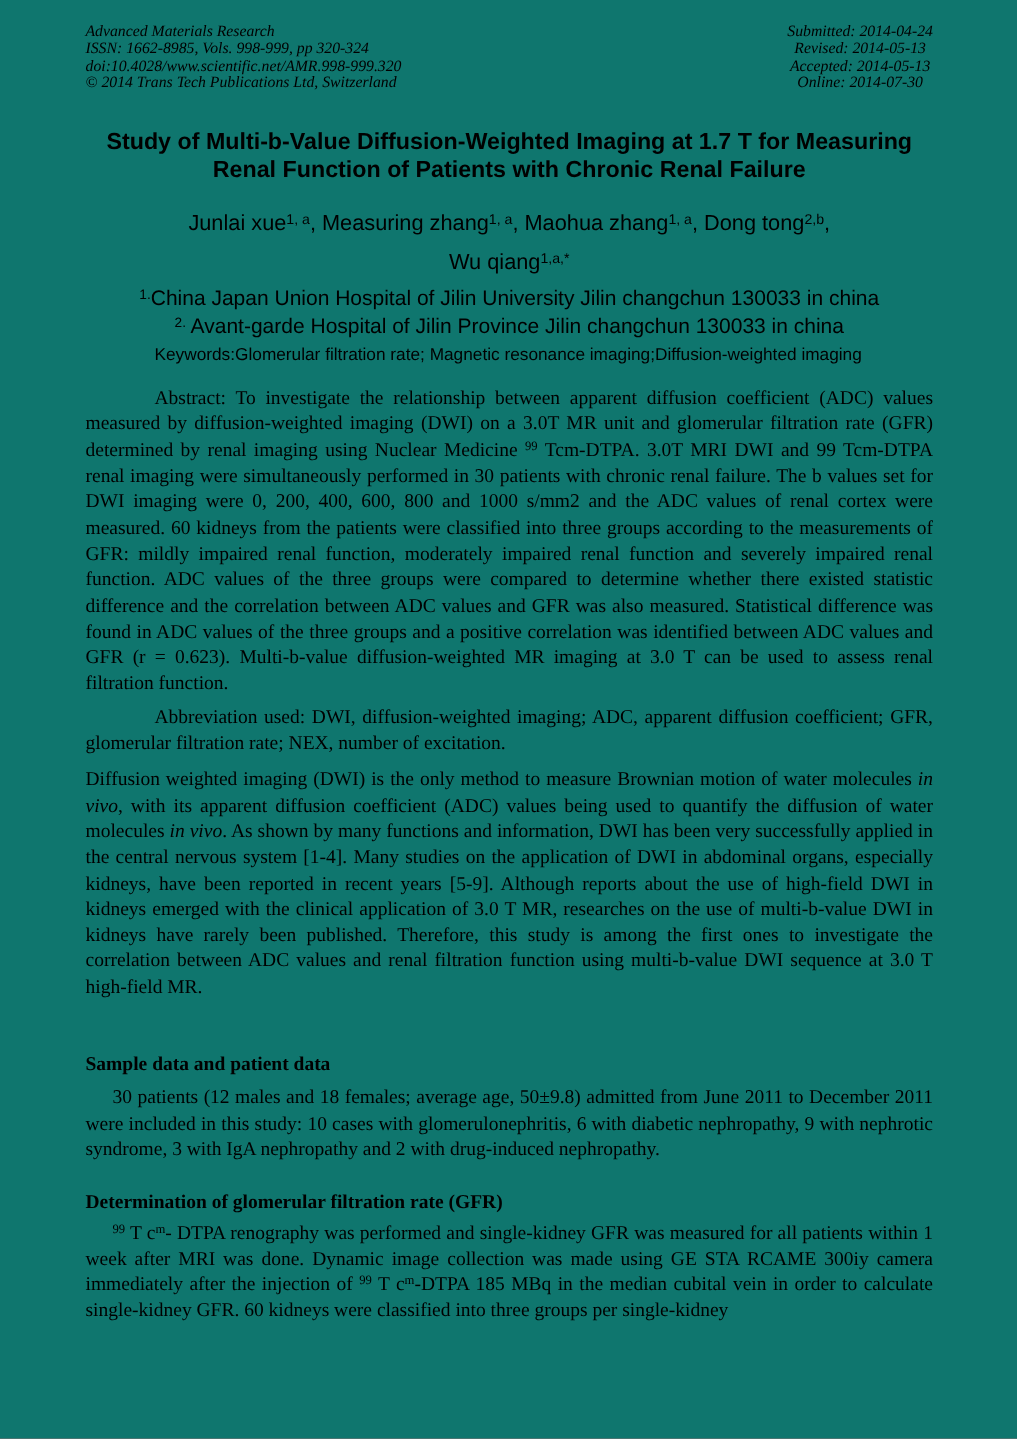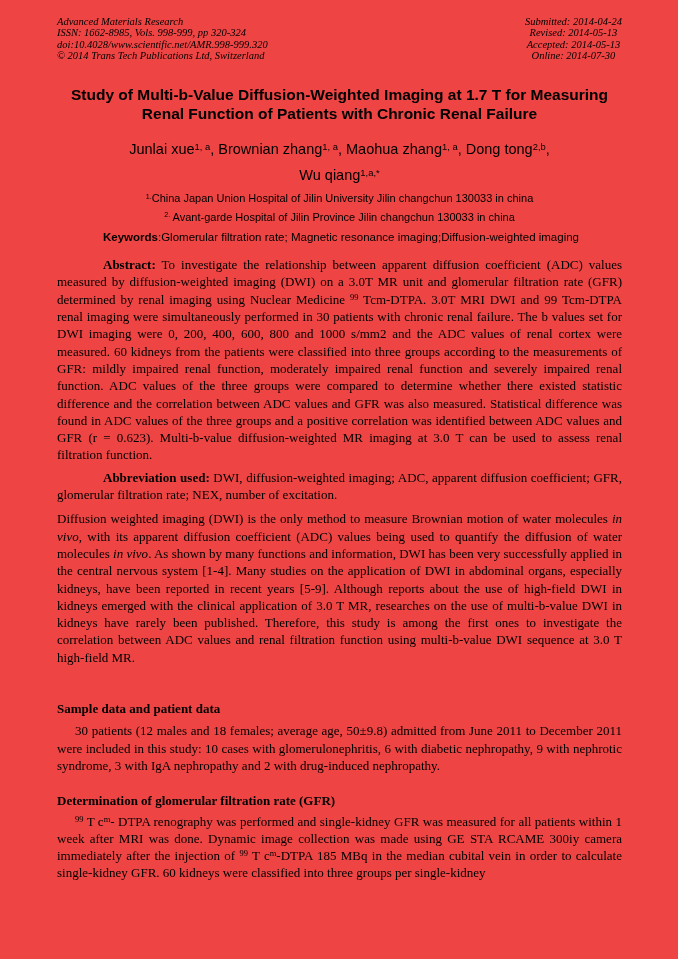--- a/index.html
+++ b/index.html
@@ -1,20 +1,20 @@
 <!DOCTYPE html>
 <html><head>
 <meta charset="utf-8">
 <style>
   * { margin:0; padding:0; box-sizing:border-box; }
   html,body { background:#777; }
   .page {
     position:relative;
     width:678px; height:959px;
-    background:#ef4444;
+    background:#0f766e;
     color:#000000;
     margin:0 auto;
     overflow:hidden;
   }
   .inner { padding:16px 56px 0 57px; }
 
   
   .jheader {
     display:flex; justify-content:space-between;
     font-family:"Liberation Serif", serif;
@@ -34,21 +34,21 @@
   .authors {
     margin-top:13px;
     text-align:center;
     font-family:"Liberation Sans", sans-serif;
     font-size:14.5px; line-height:26px;
   }
   .affils {
     margin-top:1px;
     text-align:center;
     font-family:"Liberation Sans", sans-serif;
-    font-size:11px; line-height:18.5px;
+    font-size:14px; line-height:18.5px;
   }
   .email {
     text-align:center;
     font-family:"Liberation Sans", sans-serif;
     font-size:11.5px; line-height:16px;
   }
   .keywords {
     margin-top:3px;
     font-family:"Liberation Sans", sans-serif;
     font-size:11.5px; line-height:16px;
@@ -74,21 +74,21 @@
   .h-gfr    { margin-top:18px; }
   .p-gfr    { margin-top:3px; text-indent:18px; }
 
   sup {
     font-size:65%;
     line-height:0;
     vertical-align:baseline;
     position:relative;
     top:-0.45em;
   }
-  b { font-weight:bold;padding-left:46px; }
+  b { font-weight:normal;padding-left:46px; }
   i { font-style:italic; }
 </style>
 </head>
 <body>
 
 <div class="page">
   <div class="inner">
 
     <div class="jheader">
       <div class="left">
@@ -104,21 +104,21 @@
         <div>Online: 2014-07-30</div>
       </div>
     </div>
 
     <div class="title">
       <div>Study of Multi-b-Value Diffusion-Weighted Imaging at 1.7 T for Measuring</div>
       <div>Renal Function of Patients with Chronic Renal Failure</div>
     </div>
 
     <div class="authors">
-      <div><span>Junlai xue</span><sup>1, a</sup><span>, Brownian zhang</span><sup>1, a</sup><span>, Maohua zhang</span><sup>1, a</sup><span>, Dong tong</span><sup>2,b</sup><span>,</span></div>
+      <div><span>Junlai xue</span><sup>1, a</sup><span>, Measuring zhang</span><sup>1, a</sup><span>, Maohua zhang</span><sup>1, a</sup><span>, Dong tong</span><sup>2,b</sup><span>,</span></div>
       <div><span>Wu qiang</span><sup>1,a,*</sup></div>
     </div>
 
     <div class="affils">
       <div><sup>1.</sup><span>China Japan Union Hospital of Jilin University Jilin changchun 130033 in china</span></div>
       <div><sup>2.</sup><span> Avant-garde Hospital of Jilin Province Jilin changchun 130033 in china</span></div>
     </div>
 
 
     <div class="keywords"><b>Keywords</b><span>:Glomerular filtration rate; Magnetic resonance imaging;Diffusion-weighted imaging</span></div>

